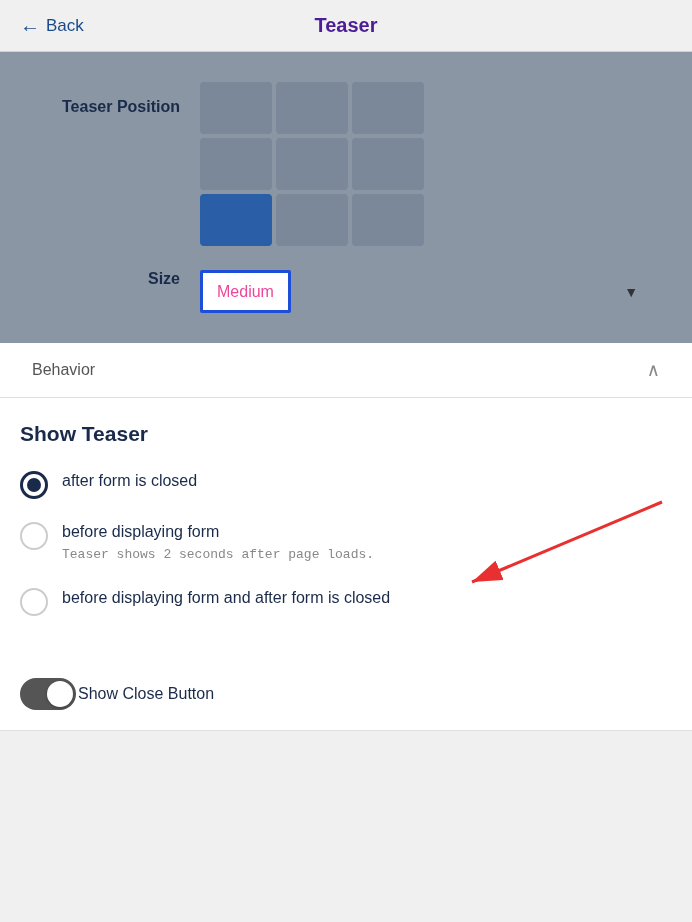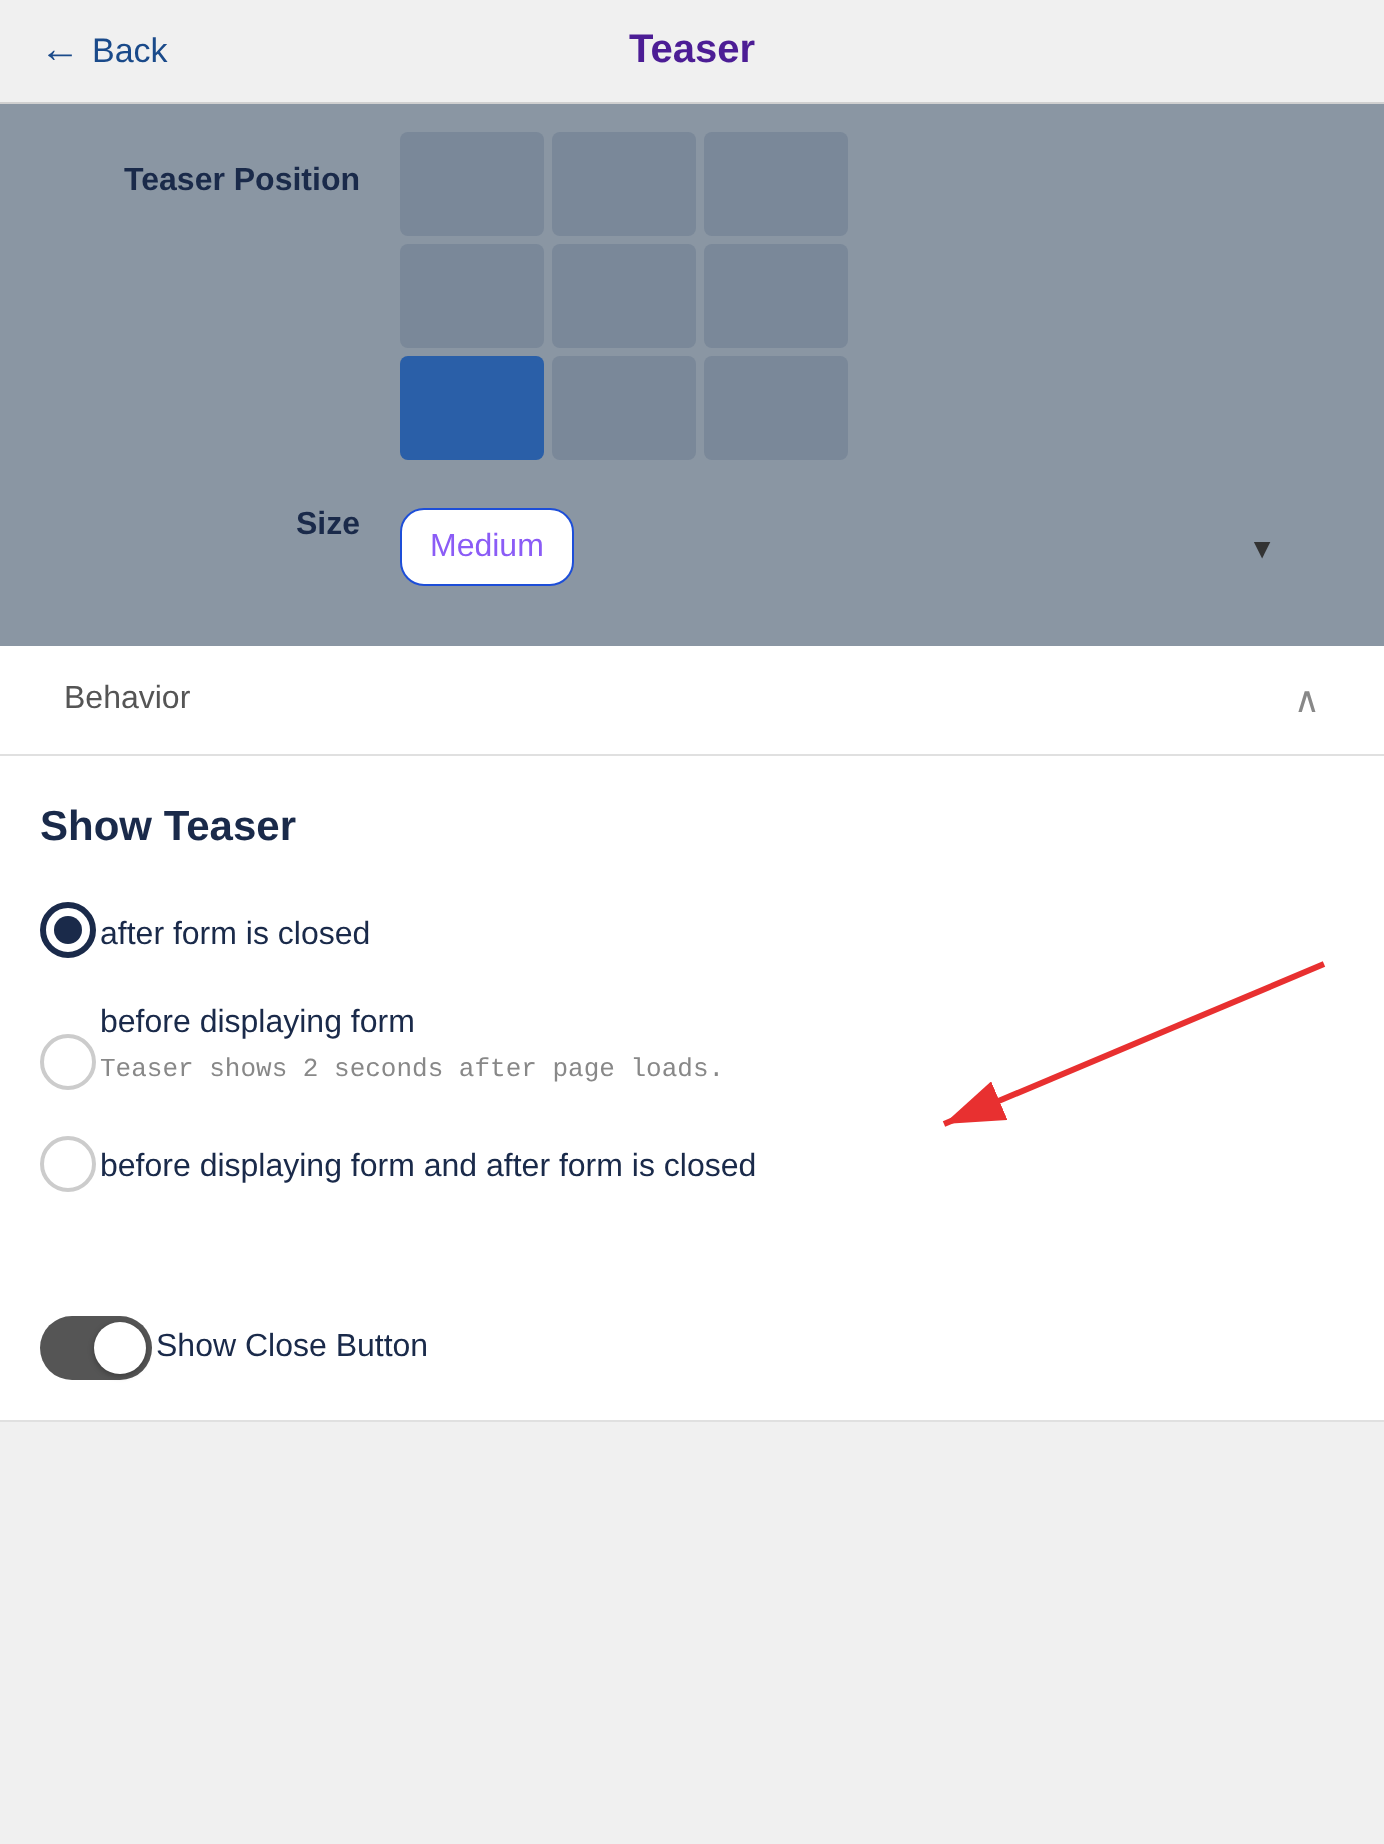--- a/index.html
+++ b/index.html
@@ -43,21 +43,21 @@
     .header-title {
       font-size: 20px;
       font-weight: 700;
       color: #4c1d95;
       text-align: center;
     }
 
     
     .top-panel {
       background: #8a96a3;
-      padding: 14px 40px 30px 40px;
+      padding: 30px 40px 30px 40px;
     }
 
     .position-row {
       display: flex;
       align-items: flex-start;
       gap: 20px;
       margin-bottom: 24px;
     }
 
     .position-label {
@@ -96,26 +96,26 @@
       font-weight: 600;
       color: #1a2a4a;
       min-width: 140px;
       text-align: right;
     }
 
     .size-select {
       flex: 1;
       padding: 10px 14px;
       font-size: 16px;
-      border: 1px solid #1d4ed8;
-      border-radius: 12px;
+      border: 3px solid #1d4ed8;
+      border-radius: 2px;
       background: white;
       appearance: none;
       cursor: pointer;
-      color: #8b5cf6;
+      color: #ec4899;
       background-image: none;
     }
 
     .size-select-wrapper {
       position: relative;
       flex: 1;
     }
 
     .size-select-wrapper::after {
       content: '▼';
@@ -159,22 +159,22 @@
 
     .show-teaser-title {
       font-size: 21px;
       font-weight: 700;
       color: #1a2a4a;
       margin-bottom: 24px;
     }
 
     .radio-option {
       display: flex;
-      align-items: flex-end;
-      gap: 2px;
+      align-items: flex-start;
+      gap: 14px;
       margin-bottom: 22px;
       cursor: pointer;
     }
 
     .radio-circle {
       width: 28px;
       height: 28px;
       border-radius: 50%;
       border: 2px solid #ccc;
       flex-shrink: 0;

